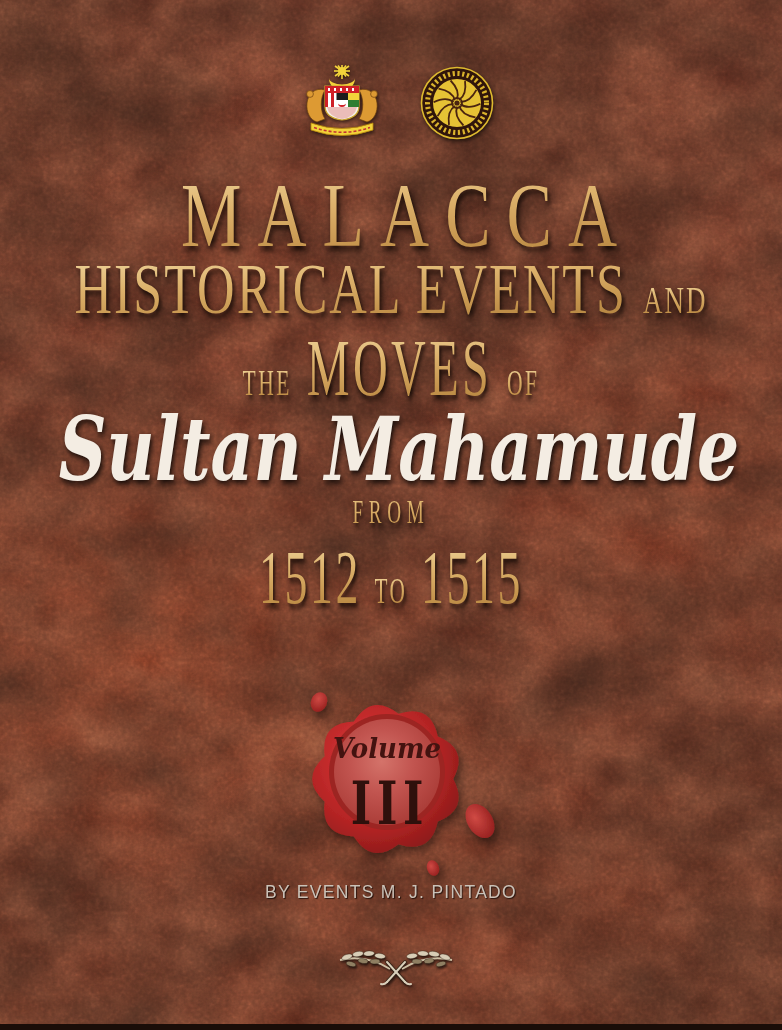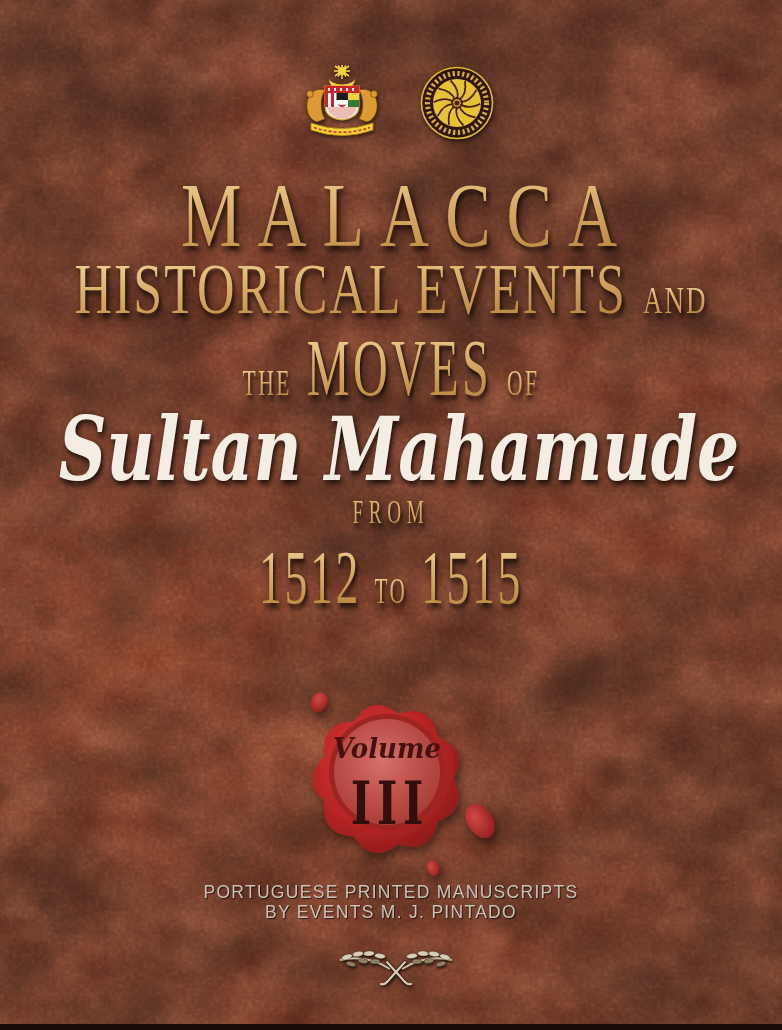--- a/index.html
+++ b/index.html
@@ -231,21 +231,20 @@
     </g>
 
     <circle cx="99" cy="86" r="58" fill="#9c2522"></circle>
     <circle cx="99" cy="86" r="53" fill="url(#innerGrad)"></circle>
 
     <text text-anchor="middle" transform="translate(99,72) scale(1,1.1)" font-family="DejaVu Serif, serif" font-style="italic" font-weight="bold" font-size="26" fill="#431310">Volume</text>
     <text text-anchor="middle" transform="translate(102,138) scale(0.95,1.32)" font-family="DejaVu Serif, serif" font-weight="bold" font-size="46" letter-spacing="6" fill="#2f100c">III</text>
   </svg>
 
   <div class="abs footer">
-    <div>PORTUGUESE PRINTED MANUSCRIPTS</div>
     <div>BY EVENTS M. J. PINTADO</div>
   </div>
 
   <svg class="ornament" width="124" height="44" viewBox="0 0 124 44">
     <defs>
       <g id="spray">
         <path d="M56,22 C40,12 24,9 6,13" stroke="#cdbfa4" stroke-width="2" fill="none"></path>
         <g fill="#d8cdb6" stroke="rgba(30,20,10,0.55)" stroke-width="0.6">
           <ellipse cx="13" cy="10" rx="5.5" ry="2.6" transform="rotate(-18 13 10)"></ellipse>
           <ellipse cx="24" cy="7" rx="5.5" ry="2.6" transform="rotate(-10 24 7)"></ellipse>

